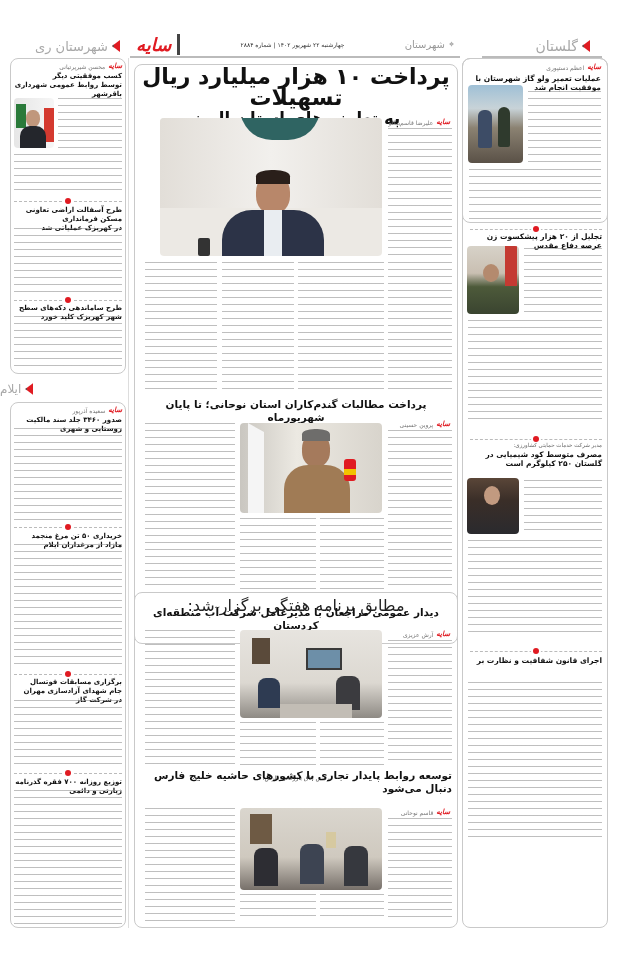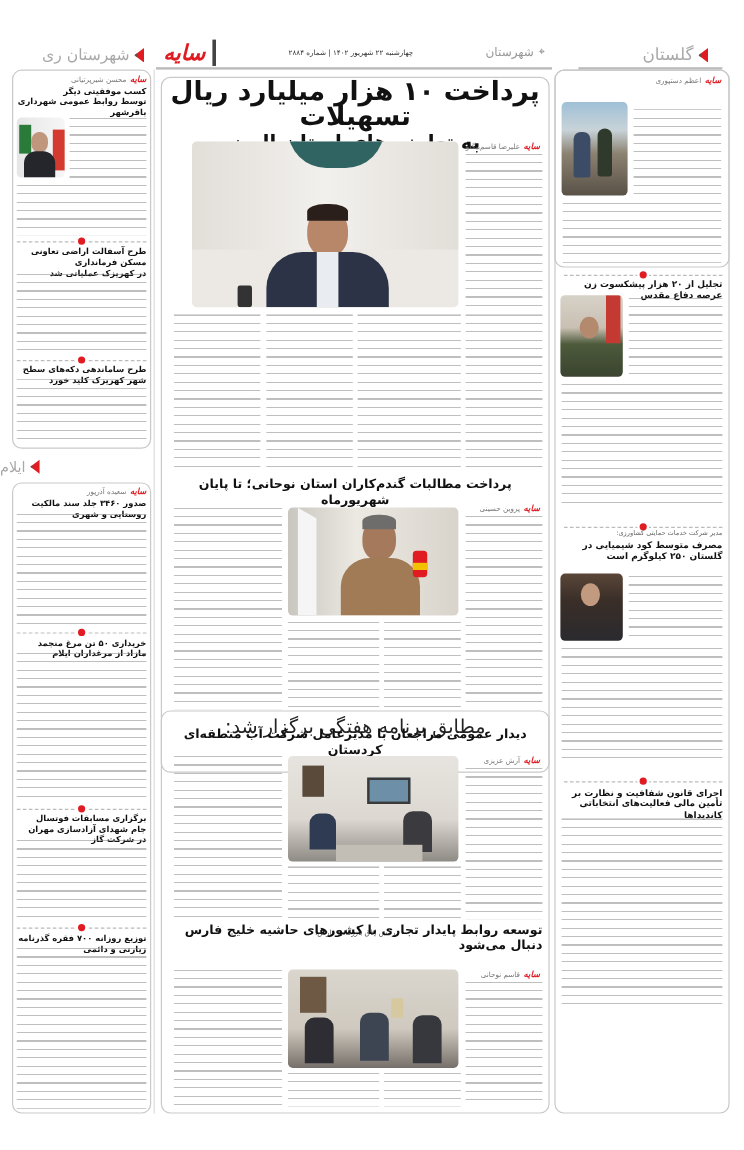--- a/index.html
+++ b/index.html
@@ -44,20 +44,21 @@
 <div class="sec-head" style="left:17px;width:125px;justify-content:center;padding-right:4px">
   <span class="sec-flag"></span>
   <span style="font-size:13px;color:#a8a8a8">شهرستان ری</span>
 </div>
 
 <div class="box" style="left:462px;top:58px;width:146px;height:165px">
   <div class="kicker" style="padding:4px 6px 0">
     <span class="logo">سایه</span>
     <span>اعظم دستپوری</span>
   </div>
+  <div class="hl" style="font-size:7.5px;padding:3px 6px 0">عملیات تعمیر ولو گاز شهرستان با موفقیت انجام شد</div>
   <div class="photo" style="left:5px;top:26px;width:55px;height:78px;background:linear-gradient(180deg,#9fc0d6 0,#c8d3d8 30%,#8b8272 55%,#5a5147 100%)">
     <div style="position:absolute;left:10px;top:25px;width:14px;height:38px;background:#3d4c66;border-radius:6px 6px 2px 2px"></div>
     <div style="position:absolute;left:30px;top:22px;width:12px;height:40px;background:#2f3a2d;border-radius:6px 6px 2px 2px"></div>
   </div>
   <div class="lines" style="left:65px;right:6px;top:32px;height:72px"></div>
   <div class="lines" style="left:6px;right:6px;top:110px;height:50px"></div>
 </div>
 
 <div class="sep" style="left:470px;width:132px;top:226px">
     <span></span>
@@ -86,21 +87,20 @@
   <div class="lines" style="left:62px;right:6px;top:38px;height:54px"></div>
   <div class="lines" style="left:6px;right:6px;top:98px;height:94px"></div>
 </div>
 
 <div class="sep" style="left:470px;width:132px;top:648px">
     <span></span>
   </div>
 
 <div class="abs" style="left:462px;top:656px;width:146px;height:270px">
   <div class="hl" style="font-size:7.5px;padding:0 6px">اجرای قانون شفافیت و نظارت بر</div>
-  <div class="hl" style="font-size:7.5px;padding:0 6px">تأمین مالی فعالیت‌های انتخاباتی کاندیداها</div>
   <div class="lines" style="left:6px;right:6px;top:26px;height:160px"></div>
 </div>
 <div class="box" style="left:462px;top:58px;width:146px;height:870px;background:transparent;pointer-events:none"></div>
 
 <div class="box" style="left:134px;top:64px;width:324px;height:580px;background:transparent"></div>
 
 <div class="abs" style="left:140px;top:66px;width:312px;text-align:center">
   <div class="hl" style="font-size:22px;line-height:21px">پرداخت ۱۰ هزار میلیارد ریال تسهیلات</div>
   <div class="hl" style="font-size:16.5px;line-height:21px">به تعاونی‌های استان البرز</div>
 </div>

